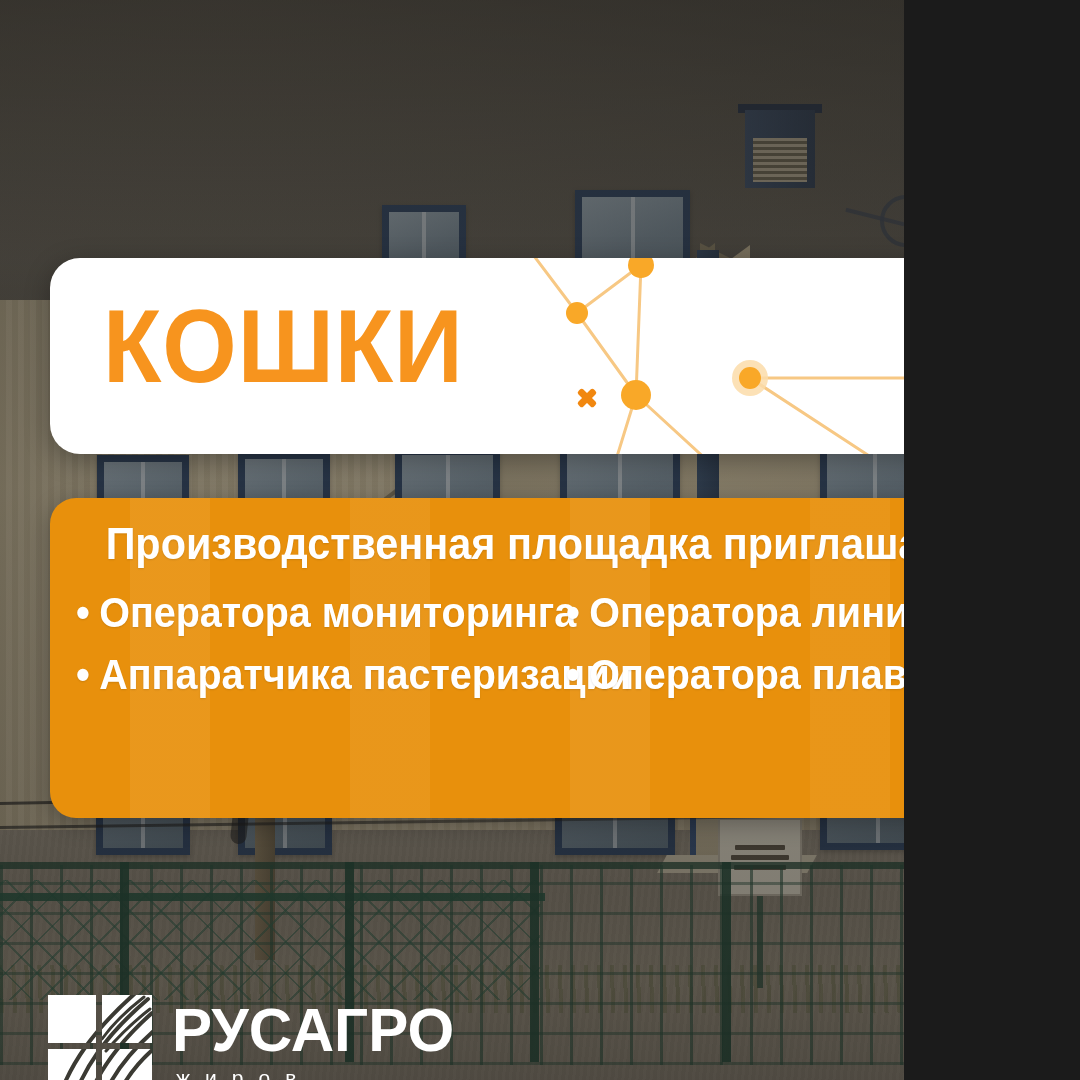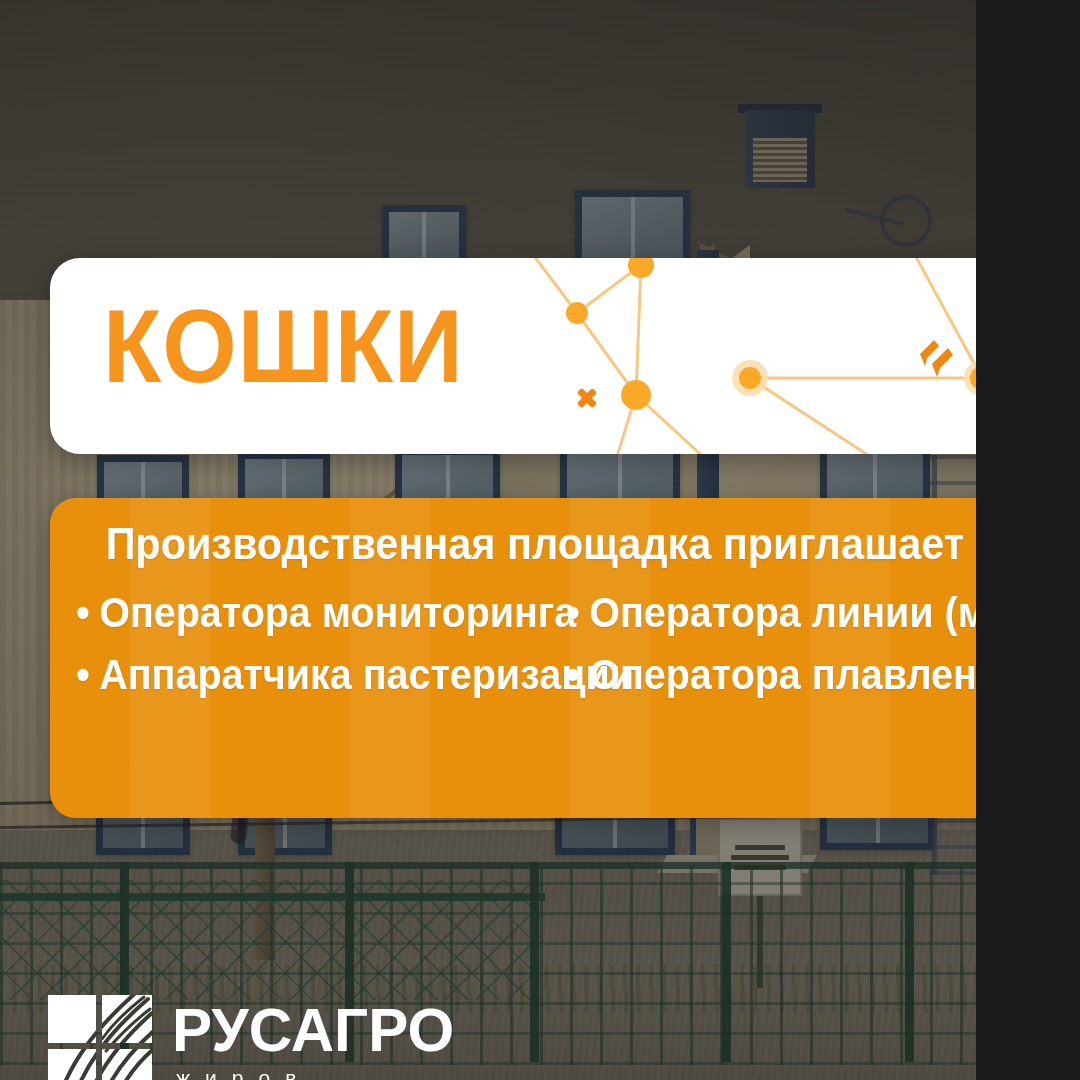--- a/index.html
+++ b/index.html
@@ -1,21 +1,21 @@
 <!DOCTYPE html>
 <html lang="ru"><head>
 <meta charset="utf-8">
 <title>Русагро Масло — Кошки — вакансии</title>
 <style>
   html,body{margin:0;padding:0;background:#1b1b1b;}
   *{box-sizing:border-box;}
 
   #poster{
     position:relative;
-    width:976px;
+    width:904px;
     height:1080px;
     overflow:hidden;
     font-family:"Liberation Sans", sans-serif;
     background:#4c1d95;
   }
 
   
   .photo{position:absolute;inset:0;overflow:hidden;}
 
   

